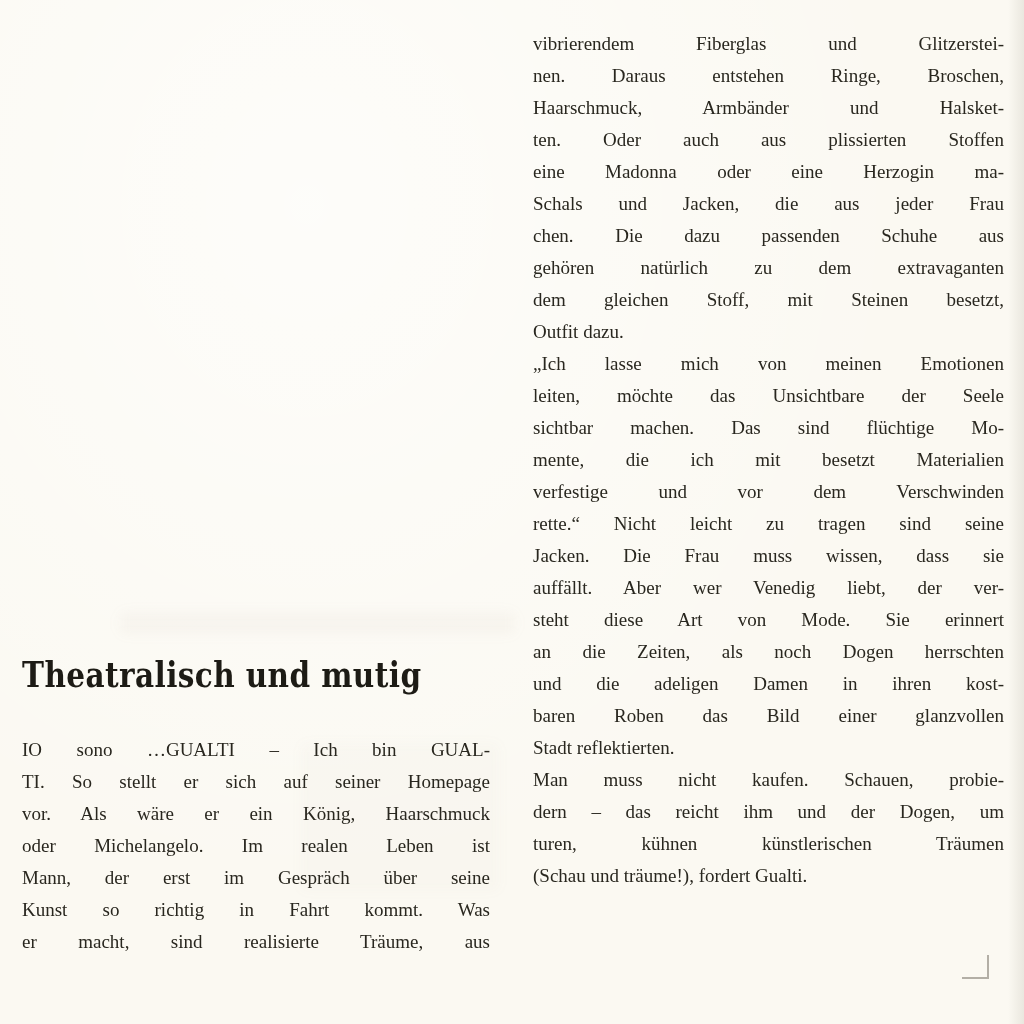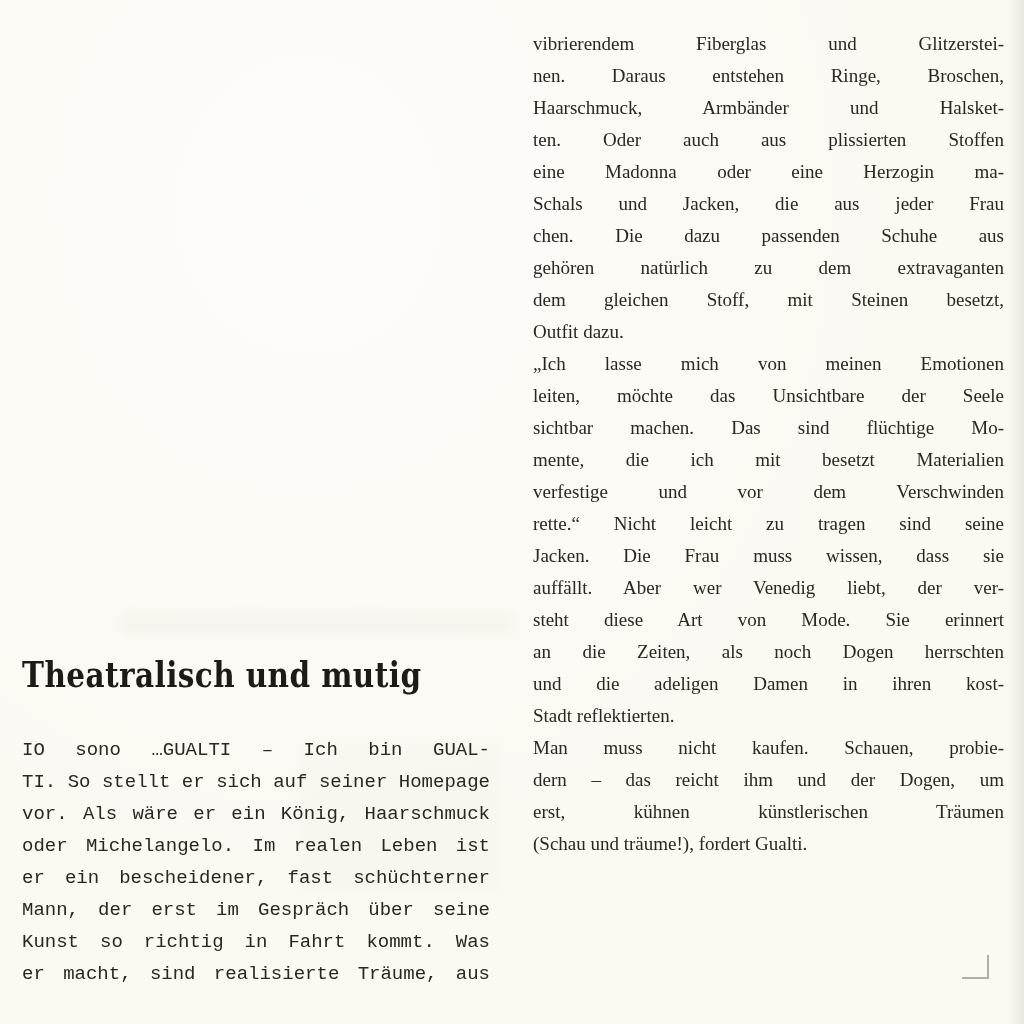--- a/index.html
+++ b/index.html
@@ -62,21 +62,20 @@
     white-space: nowrap;
     transform: scaleX(0.82);
     transform-origin: 0 0;
   }
   .body-block {
     font-size: 19px;
     line-height: 32px;
   }
   .col-left .body-block {
     margin-top: 38px;
-    font-family: Liberation Mono, monospace;
   }
   .line {
     height: 32px;
     overflow: hidden;
     white-space: nowrap;
     text-align: justify;
     text-align-last: left;
   }
   .line.just {
     text-align-last: justify;
@@ -98,21 +97,20 @@
 <div class="showthrough st1"></div>
 <div class="showthrough st2"></div>
 
 <section class="col col-left">
   <h1 class="heading">Theatralisch und mutig</h1>
   <div class="body-block">
       <div class="line just">IO sono …GUALTI – Ich bin GUAL-</div>
       <div class="line just">TI. So stellt er sich auf seiner Homepage</div>
       <div class="line just">vor. Als wäre er ein König, Haarschmuck</div>
       <div class="line just">oder Michelangelo. Im realen Leben ist</div>
-      <div class="line just">er ein bescheidener, fast schüchterner</div>
       <div class="line just">Mann, der erst im Gespräch über seine</div>
       <div class="line just">Kunst so richtig in Fahrt kommt. Was</div>
       <div class="line just">er macht, sind realisierte Träume, aus</div>
     </div>
 </section>
 
 <section class="col col-right">
   <div class="body-block">
       <div class="line just">vibrierendem Fiberglas und Glitzerstei-</div>
       <div class="line just">nen. Daraus entstehen Ringe, Broschen,</div>
@@ -128,21 +126,22 @@
       <div class="line just">leiten, möchte das Unsichtbare der Seele</div>
       <div class="line just">sichtbar machen. Das sind flüchtige Mo-</div>
       <div class="line just">mente, die ich mit besetzt Materialien</div>
       <div class="line just">verfestige und vor dem Verschwinden</div>
       <div class="line just">rette.“ Nicht leicht zu tragen sind seine</div>
       <div class="line just">Jacken. Die Frau muss wissen, dass sie</div>
       <div class="line just">auffällt. Aber wer Venedig liebt, der ver-</div>
       <div class="line just">steht diese Art von Mode. Sie erinnert</div>
       <div class="line just">an die Zeiten, als noch Dogen herrschten</div>
       <div class="line just">und die adeligen Damen in ihren kost-</div>
+      <div class="line just">baren Roben das Bild einer glanzvollen</div>
       <div class="line">Stadt reflektierten.</div>
       <div class="line just">Man muss nicht kaufen. Schauen, probie-</div>
       <div class="line just">dern – das reicht ihm und der Dogen, um</div>
-      <div class="line just">erst, kühnen künstlerischen Träumen</div>
+      <div class="line just">turen, kühnen künstlerischen Träumen</div>
       <div class="line">(Schau und träume!), fordert Gualti.</div>
     </div>
 </section>
 
 <span class="endmark"></span>
 
 </body></html>

